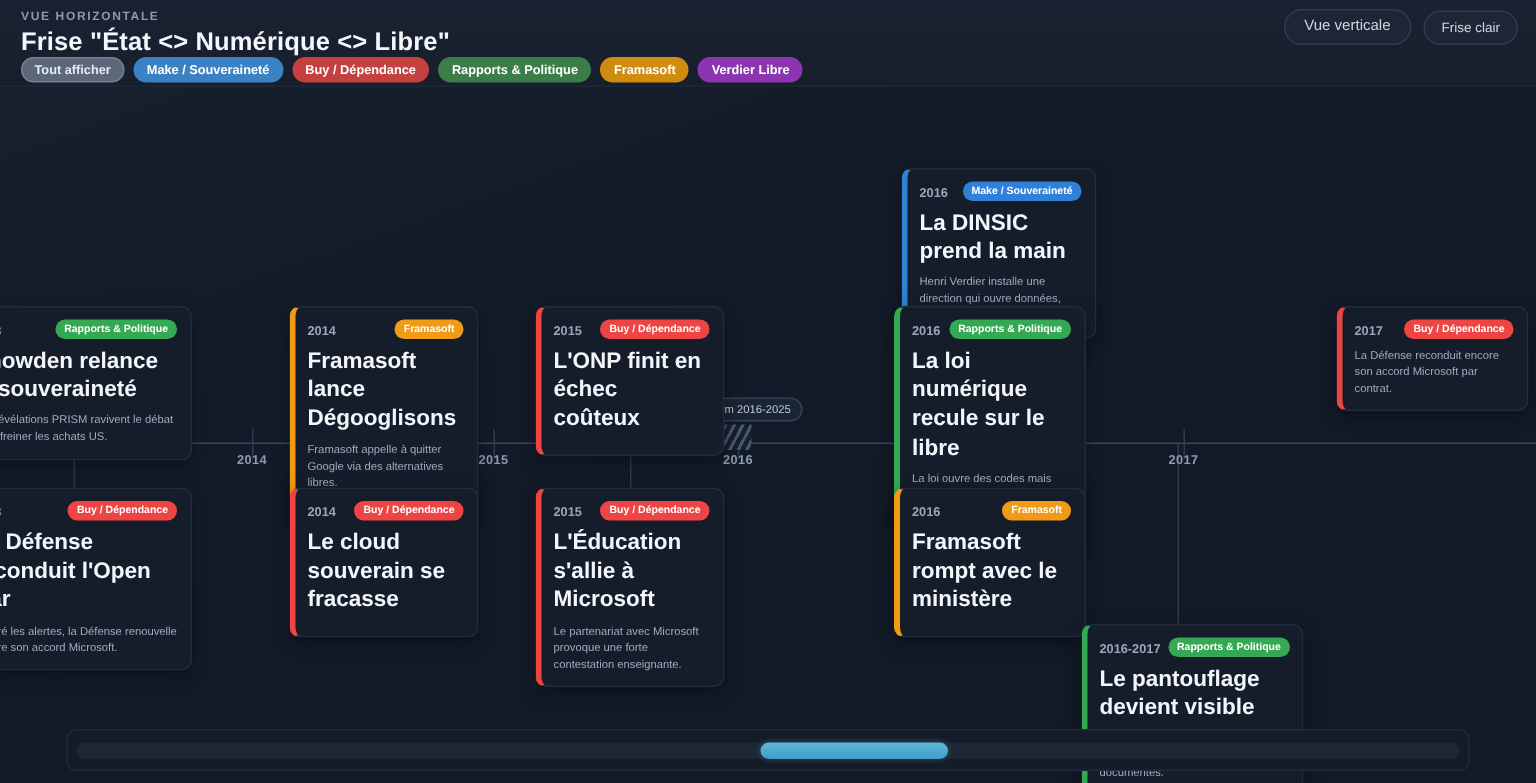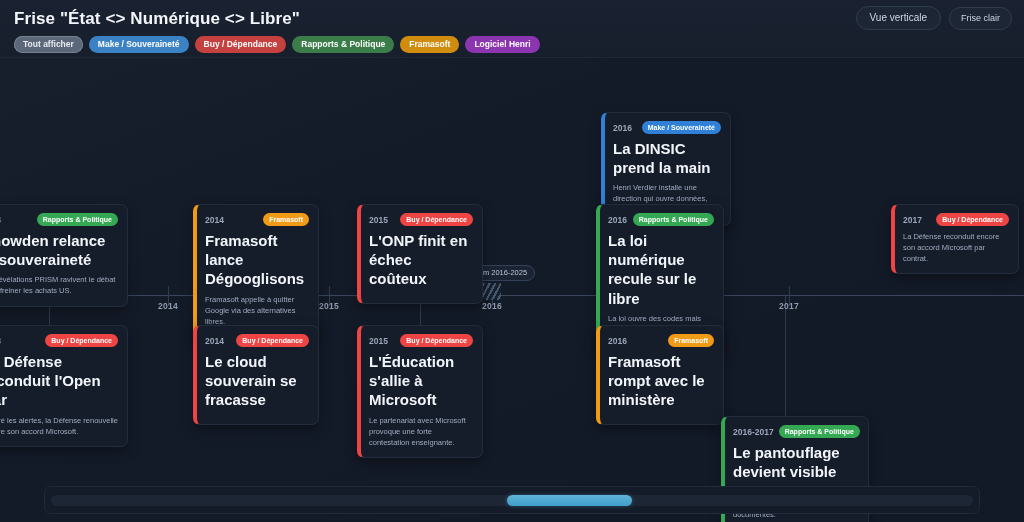--- a/index.html
+++ b/index.html
@@ -25,21 +25,21 @@
     padding: 6px 14px 0 14px;
   }
   .eyebrow {
     font-size: 8px; font-weight: bold; letter-spacing: 1.1px;
     color: #8d99ad; text-transform: uppercase;
   }
   .title {
     font-size: 17px; font-weight: bold; color: #f3f6fa;
     margin-top: 3px; letter-spacing: .1px;
   }
-  .filters { display: flex; gap: 6px; margin-top: 7px; }
+  .filters { display: flex; gap: 6px; }
   .chip {
     font-size: 8.5px; font-weight: bold; color: #fff;
     padding: 4px 9px; border-radius: 11px;
     white-space: nowrap; line-height: 1;
     cursor: pointer; border: none;
     font-family: "Liberation Sans", sans-serif;
   }
   .chip.neutral {
     background: #5c6779; color: #e6ebf2;
     box-shadow: inset 0 0 0 1px #76808f;
@@ -159,28 +159,29 @@
     box-shadow: 0 0 4px rgba(80,170,215,.4);
     cursor: grab;
   }
 </style>
 </head>
 <body>
 
 <div id="app">
 
   <div class="header">
+    <div class="eyebrow">VUE HORIZONTALE</div>
     <div class="title">Frise "État &lt;&gt; Numérique &lt;&gt; Libre"</div>
     <div class="filters" id="filters">
         <button class="chip neutral">Tout afficher</button>
         <button class="chip" style="background: rgb(59, 130, 196);">Make / Souveraineté</button>
         <button class="chip" style="background: rgb(196, 65, 63);">Buy / Dépendance</button>
         <button class="chip" style="background: rgb(58, 125, 73);">Rapports &amp; Politique</button>
         <button class="chip" style="background: rgb(207, 140, 14);">Framasoft</button>
-        <button class="chip" style="background: rgb(139, 53, 176);">Logiciel Henri</button>
+        <button class="chip" style="background: rgb(139, 53, 176);">Verdier Libre</button>
       </div>
 
     <div class="topright">
       <button class="ghost-btn">Vue verticale</button>
       <button class="ghost-btn small">Frise clair</button>
     </div>
   </div>
 
   <div class="canvas" id="canvas">
       <div class="connector" style="left: 785px; top: 237px; height: 121px;"></div>

